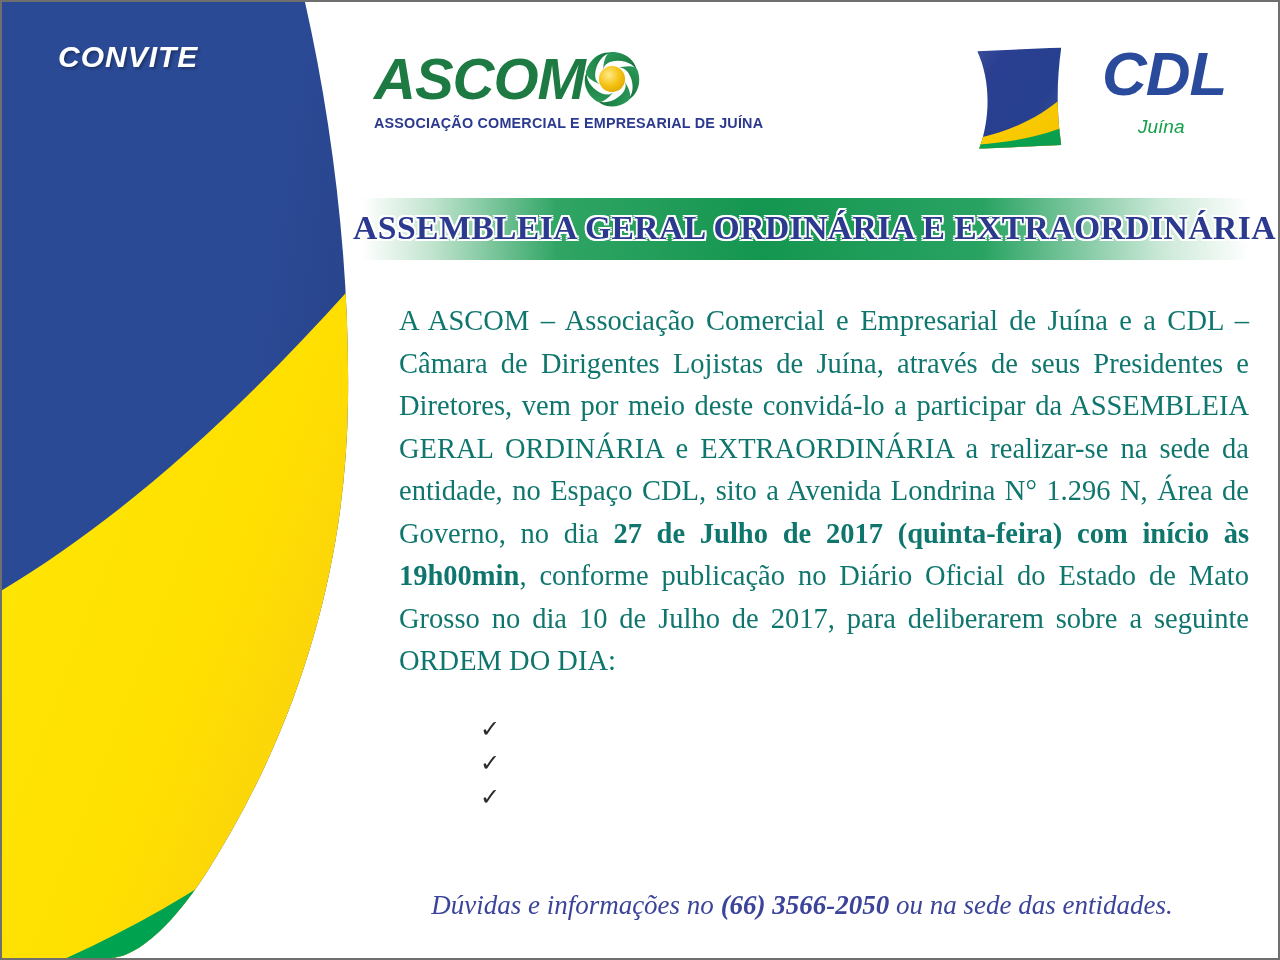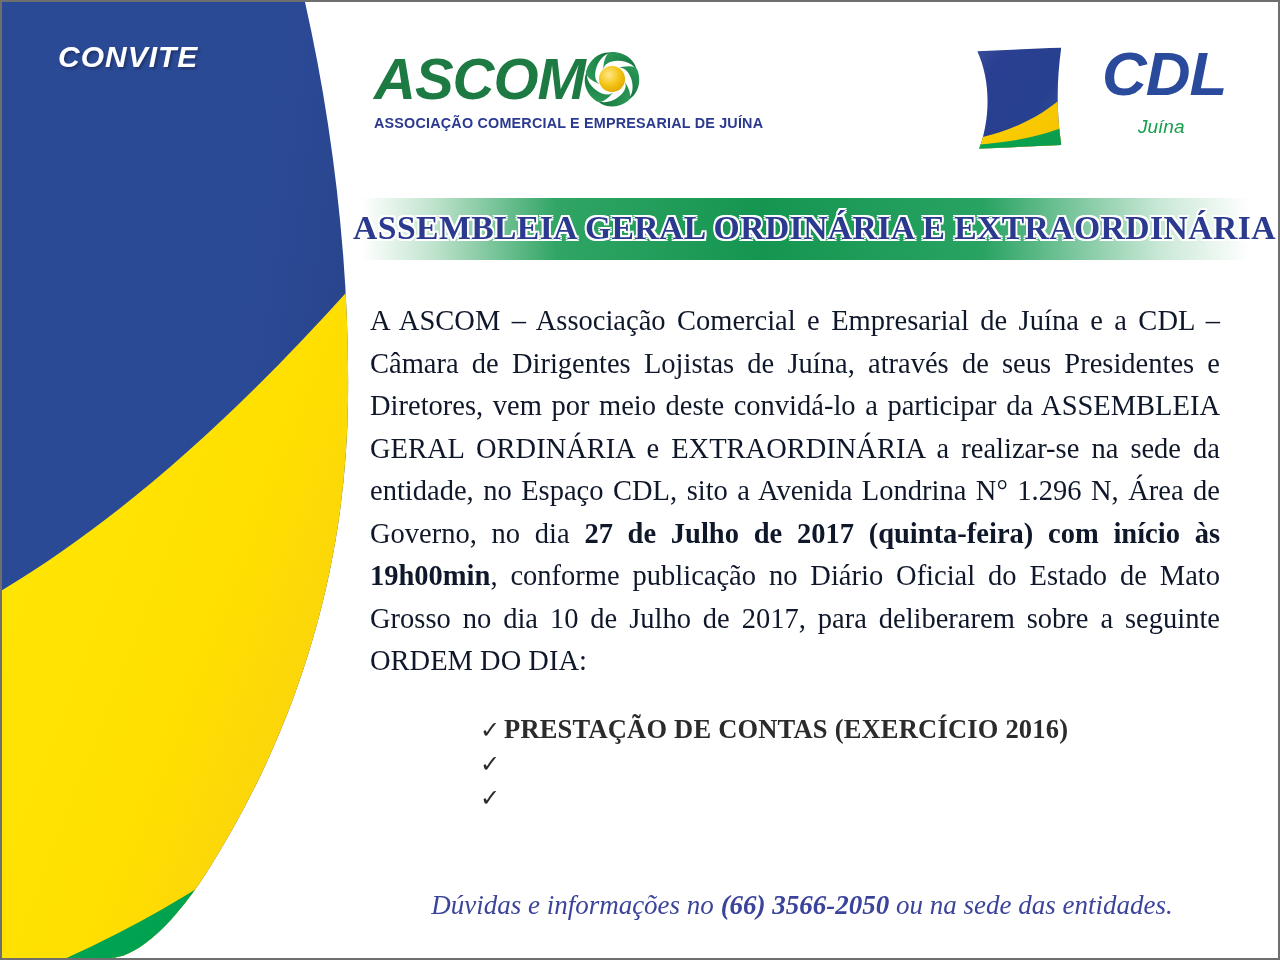--- a/index.html
+++ b/index.html
@@ -158,29 +158,29 @@
        0  1.8px 0 #ffffff,
       -1.8px 0 0 #ffffff,
        1.8px 0 0 #ffffff;
     white-space: nowrap;
     transform: scaleX(1.02);
     transform-origin: center;
   }
   
   .body-text {
     position: absolute;
-    left: 368px;
+    left: 397px;
     top: 298px;
     width: 850px;
     text-align: justify;
     text-justify: inter-word;
     font-family: "Liberation Serif", serif;
     font-size: 28.5px;
     line-height: 42.5px;
-    color: #0f172a;
+    color: #0f766e;
   }
   .body-text b { font-weight: bold; }
   
   .agenda {
     position: absolute;
     left: 478px;
     top: 710px;
     width: 700px;
   }
   .agenda-item {
@@ -320,21 +320,20 @@
   <div class="title-band"></div>
   <div class="title-text">ASSEMBLEIA GERAL ORDINÁRIA E EXTRAORDINÁRIA</div>
 
   <div class="body-text">
     <span>A ASCOM – Associação Comercial e Empresarial de Juína e a CDL – Câmara de Dirigentes Lojistas de Juína, através de seus Presidentes e Diretores, vem por meio deste convidá-lo a participar da ASSEMBLEIA GERAL ORDINÁRIA e EXTRAORDINÁRIA a realizar-se na sede da entidade, no Espaço CDL, sito a Avenida Londrina N° 1.296 N, Área de Governo, no dia </span><b>27 de Julho de 2017 (quinta-feira) com início às 19h00min</b><span>, conforme publicação no Diário Oficial do Estado de Mato Grosso no dia 10 de Julho de 2017, para deliberarem sobre a seguinte ORDEM DO DIA:</span>
   </div>
 
   <div class="agenda">
     <div class="agenda-item">
       <span class="agenda-check">✓</span>
-      <span>PRESTAÇÃO DE CONTAS (EXERCÍCIO 2016)</span>
     </div>
     <div class="agenda-item">
       <span class="agenda-check">✓</span>
     </div>
     <div class="agenda-item">
       <span class="agenda-check">✓</span>
     </div>
   </div>
 
   <div class="footer">

